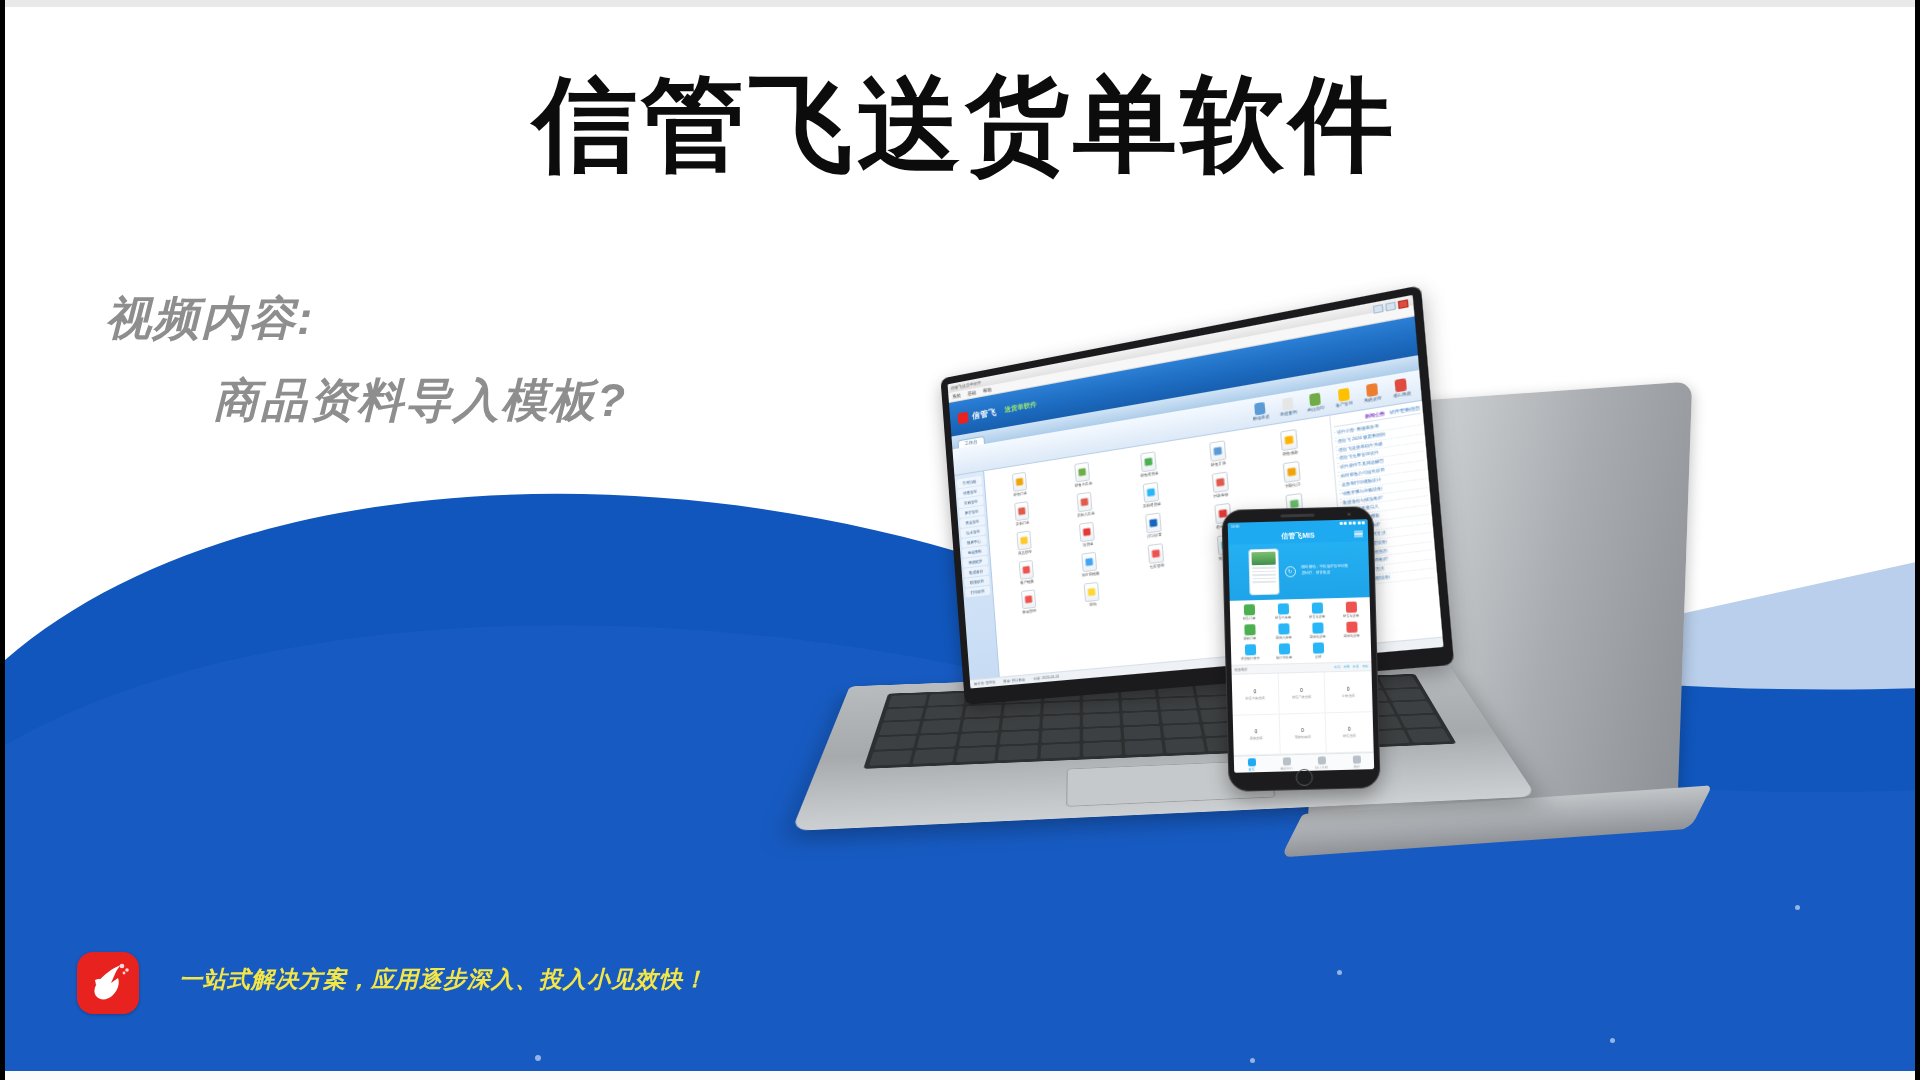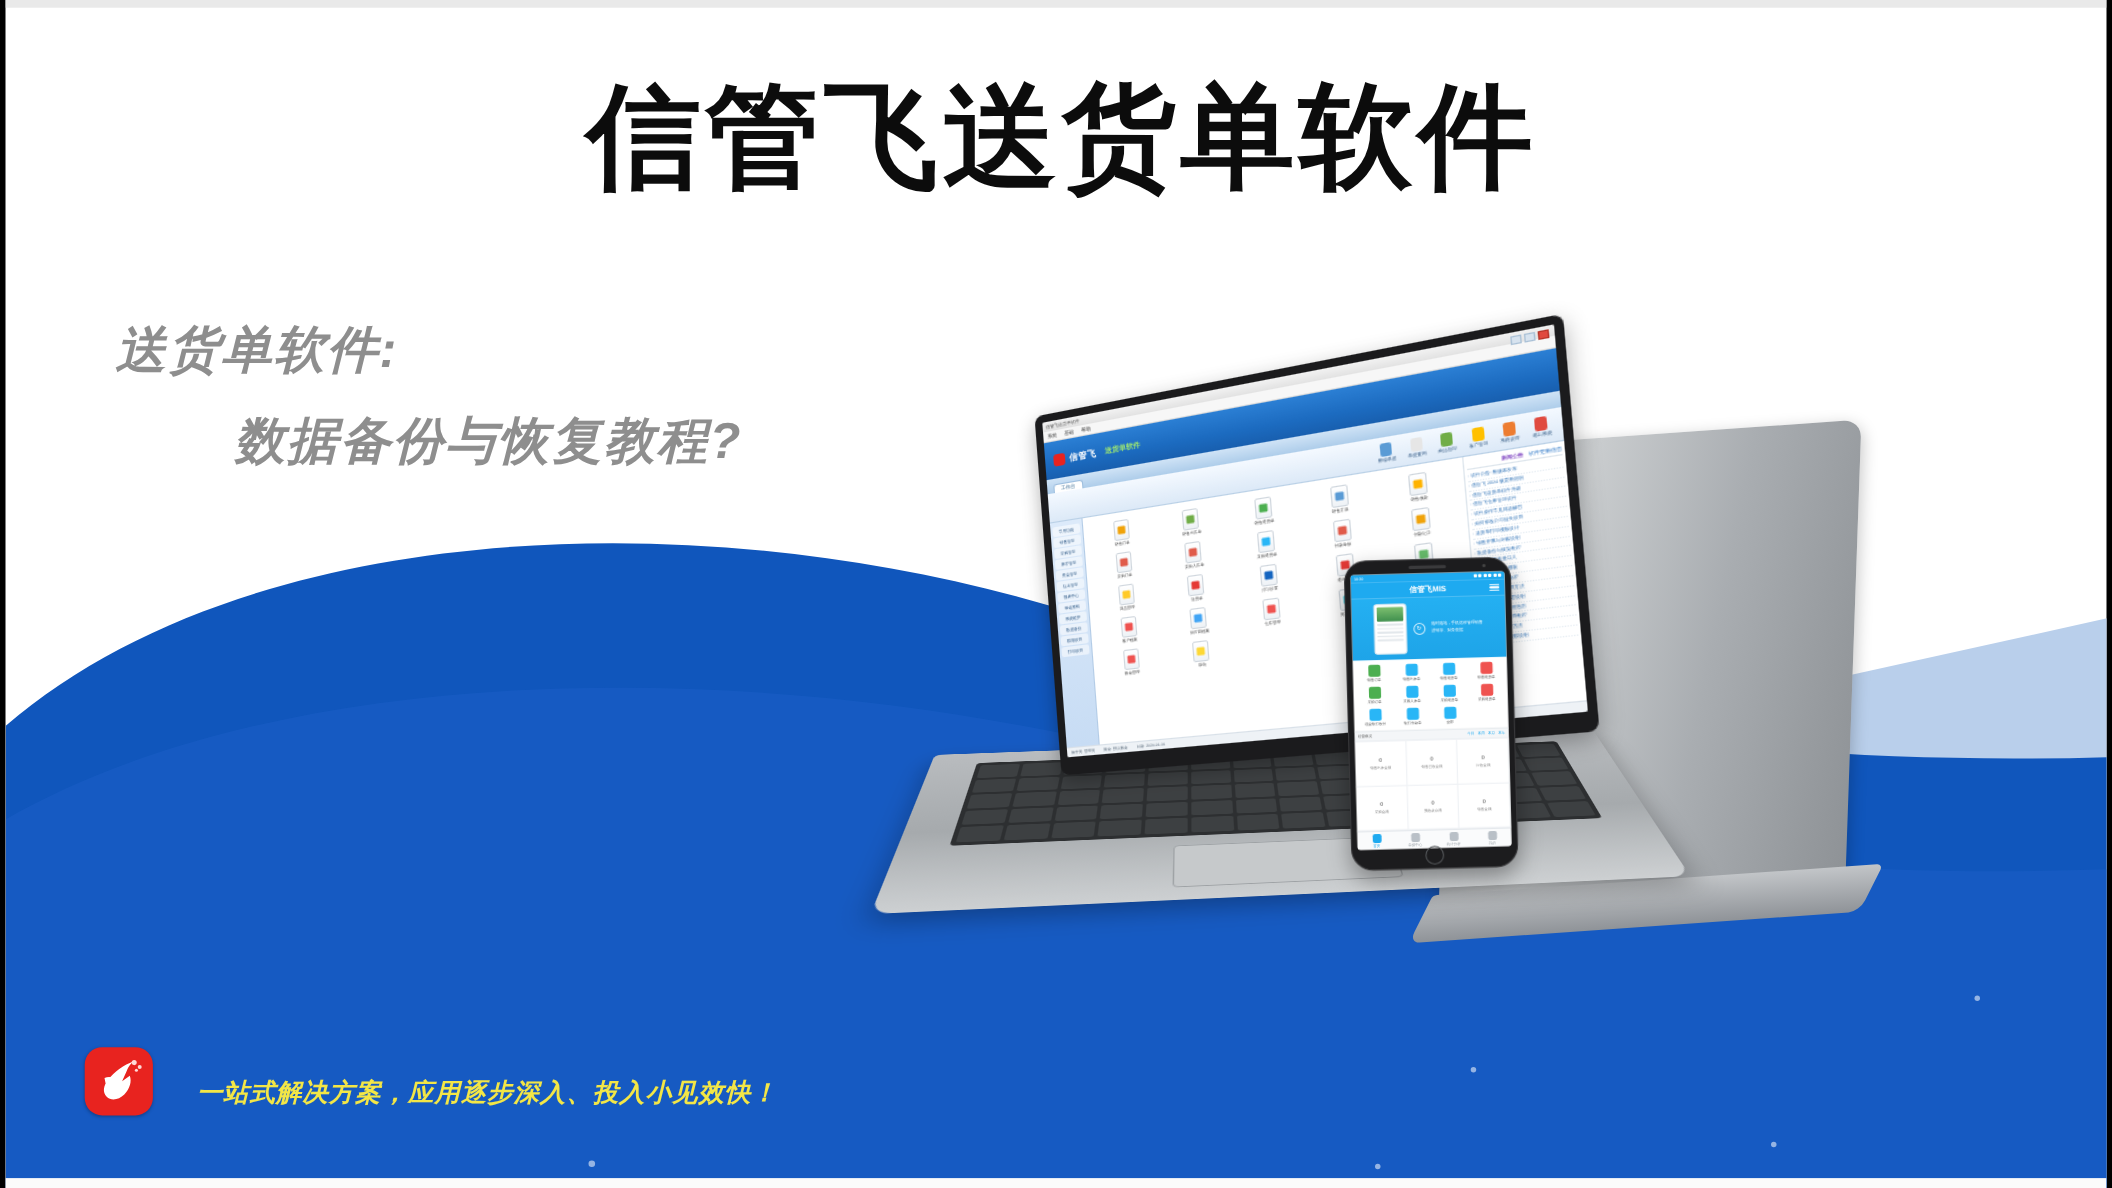--- a/index.html
+++ b/index.html
@@ -81,21 +81,21 @@
   #brand-logo svg{position:absolute;left:0;top:0;}
   #brand-name{
     font-size:62px;font-weight:bold;color:#ffffff;
     letter-spacing:4px;line-height:1;
     white-space:nowrap;
     text-shadow:0 1px 2px rgba(0,0,0,.15);
   }
   #brand-tagline{
     font-size:23px;font-weight:bold;font-style:italic;
     color:#f3e646;letter-spacing:1px;
-    margin-left:22px;margin-bottom:11px;
+    margin-left:22px;margin-bottom:25px;
     white-space:nowrap;
   }
 
   
   .dot{position:absolute;border-radius:50%;background:rgba(255,255,255,.55);z-index:25;}
 
   
   #devices{position:absolute;left:880px;top:370px;width:1040px;height:540px;z-index:15;}
 
   
@@ -757,22 +757,22 @@
           </div>
         </div>
 
       </div>
       <div class="home"></div>
     </div>
 
   </div>
 
   <div id="title">信管飞送货单软件</div>
-  <div id="video-label">送货单软件:</div>
-  <div id="video-question">数据备份与恢复教程?</div>
+  <div id="video-label">视频内容:</div>
+  <div id="video-question">商品资料导入模板?</div>
 
   <div class="dot" style="left:530px;top:1055px;width:6px;height:6px;"></div>
   <div class="dot" style="left:1245px;top:1058px;width:5px;height:5px;"></div>
   <div class="dot" style="left:1605px;top:1038px;width:5px;height:5px;"></div>
   <div class="dot" style="left:1332px;top:970px;width:5px;height:5px;"></div>
   <div class="dot" style="left:1790px;top:905px;width:5px;height:5px;"></div>
 
   <div id="brandbar">
     <div id="brand-logo">
       <svg width="62" height="62" viewBox="0 0 62 62" aria-hidden="true">

